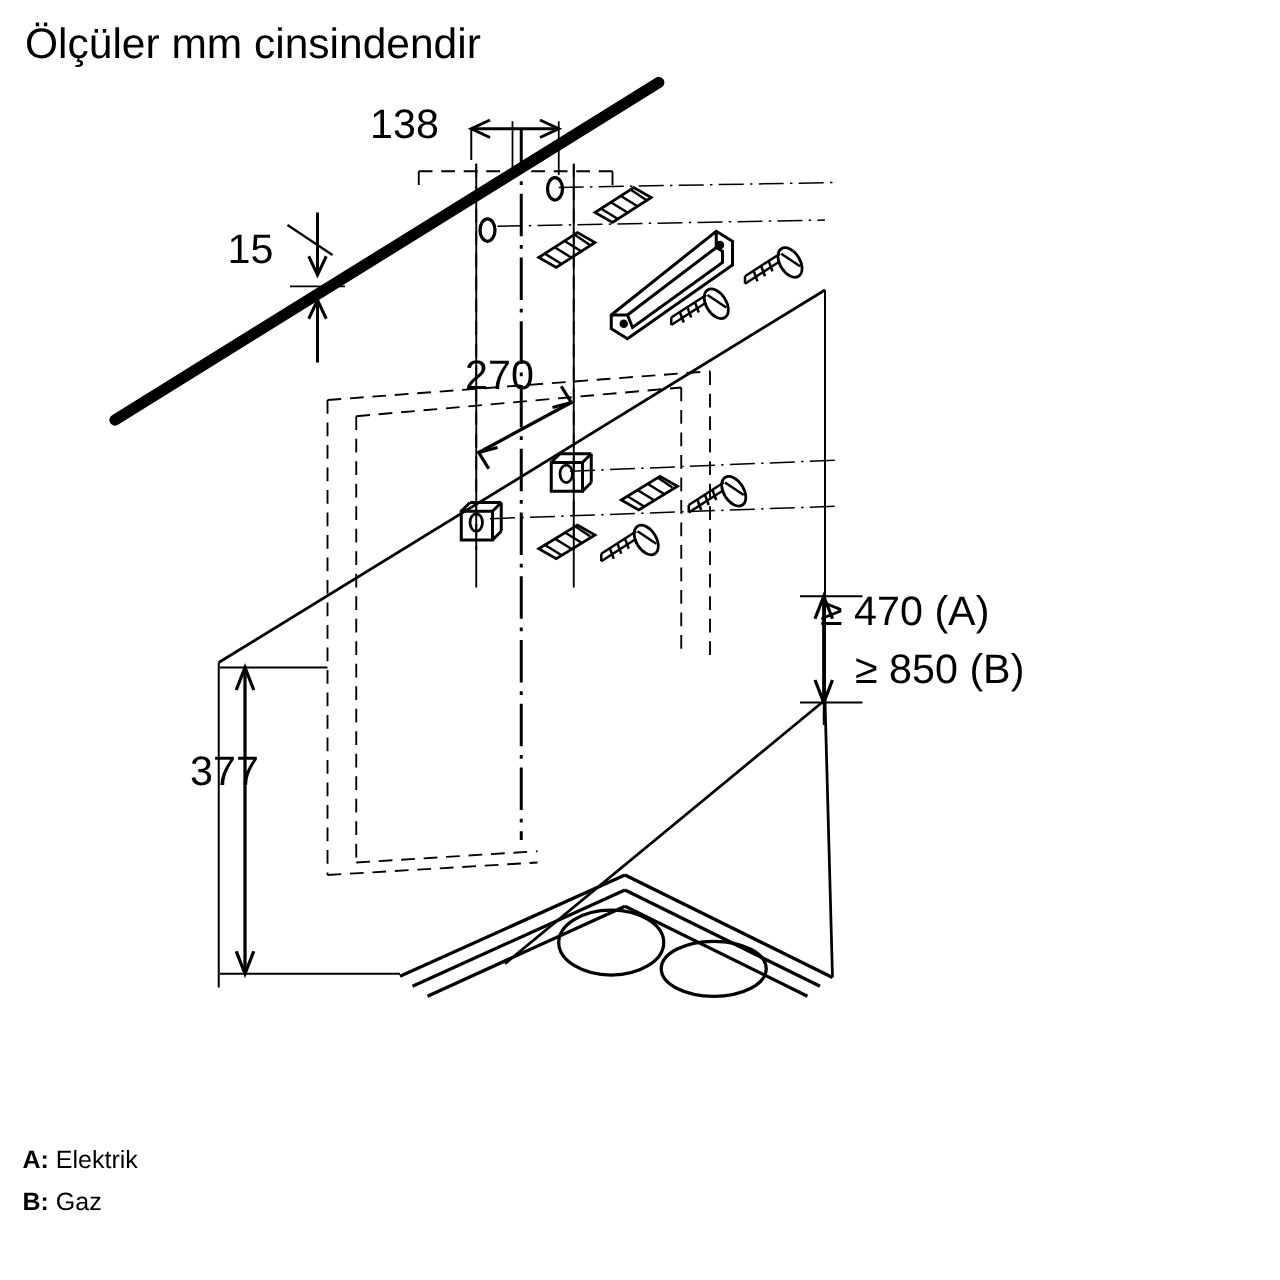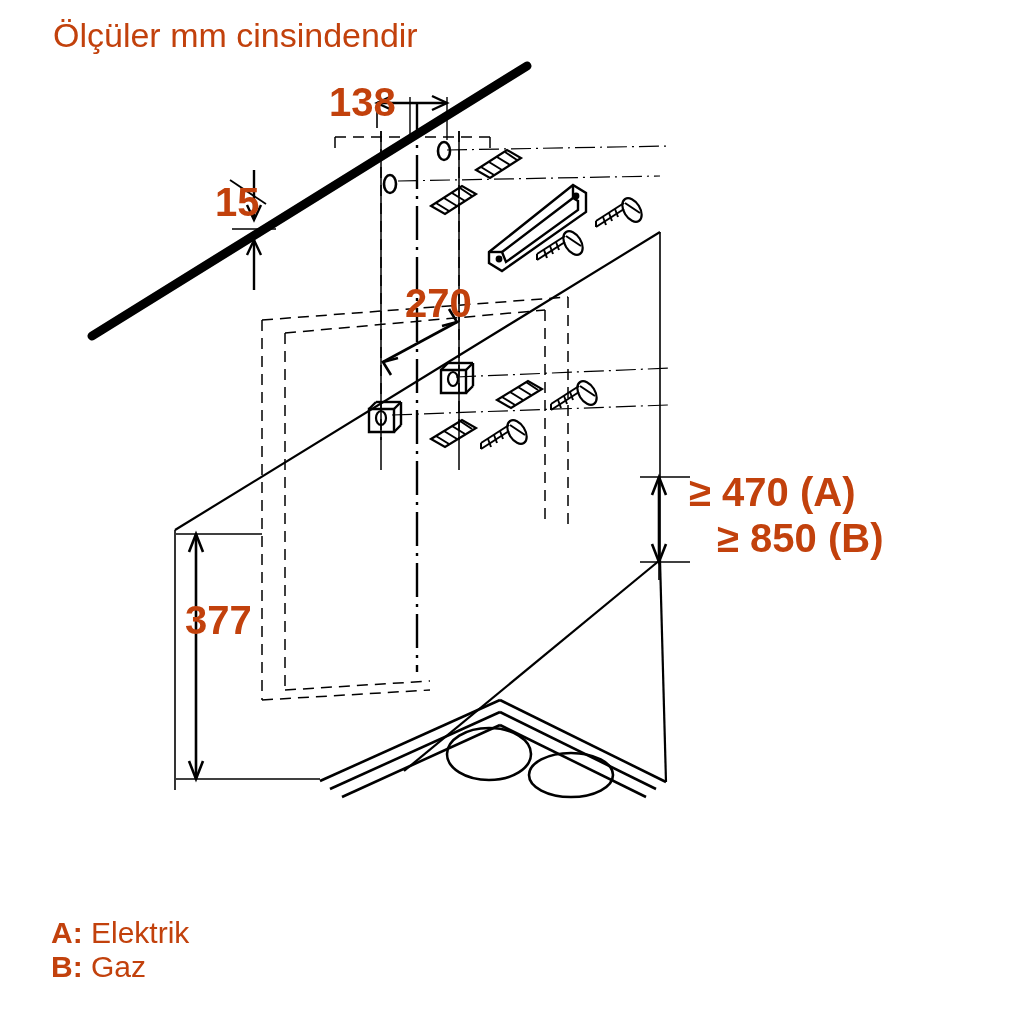--- a/index.html
+++ b/index.html
@@ -17,43 +17,42 @@
   }
   #sheet {
     position: relative;
     width: 1024px;
     height: 1024px;
   }
   .txt {
     position: absolute;
     white-space: nowrap;
     line-height: 1;
-    color: #c2410c;
-    margin-left: 33px;
+    color: #000000;
   }
   .title {
     font-size: 34px;
     left: 20px;
     top: 18px;
   }
   .caption {
     font-size: 32px;
     left: 18px;
     top: 818px;
   }
   .legend {
-    font-size: 30px;
+    font-size: 20px;
     left: 18px;
   }
   .legend b { font-weight: bold; }
   .legend-a { top: 918px; }
   .legend-b { top: 952px; }
   .dim {
-    font-size: 40px;
-    font-weight: bold;
+    font-size: 33px;
+    font-weight: normal;
   }
   .dim-138 { left: 296px; top: 82px; }
   .dim-13  { left: 182px; top: 182px; }
   .dim-160 { left: 372px; top: 283px; }
   .dim-377 { left: 152px; top: 600px; }
   .dim-470 { left: 656px; top: 472px; }
   .dim-570 { left: 684px; top: 518px; }
   svg.drawing {
     position: absolute;
     left: 0;

